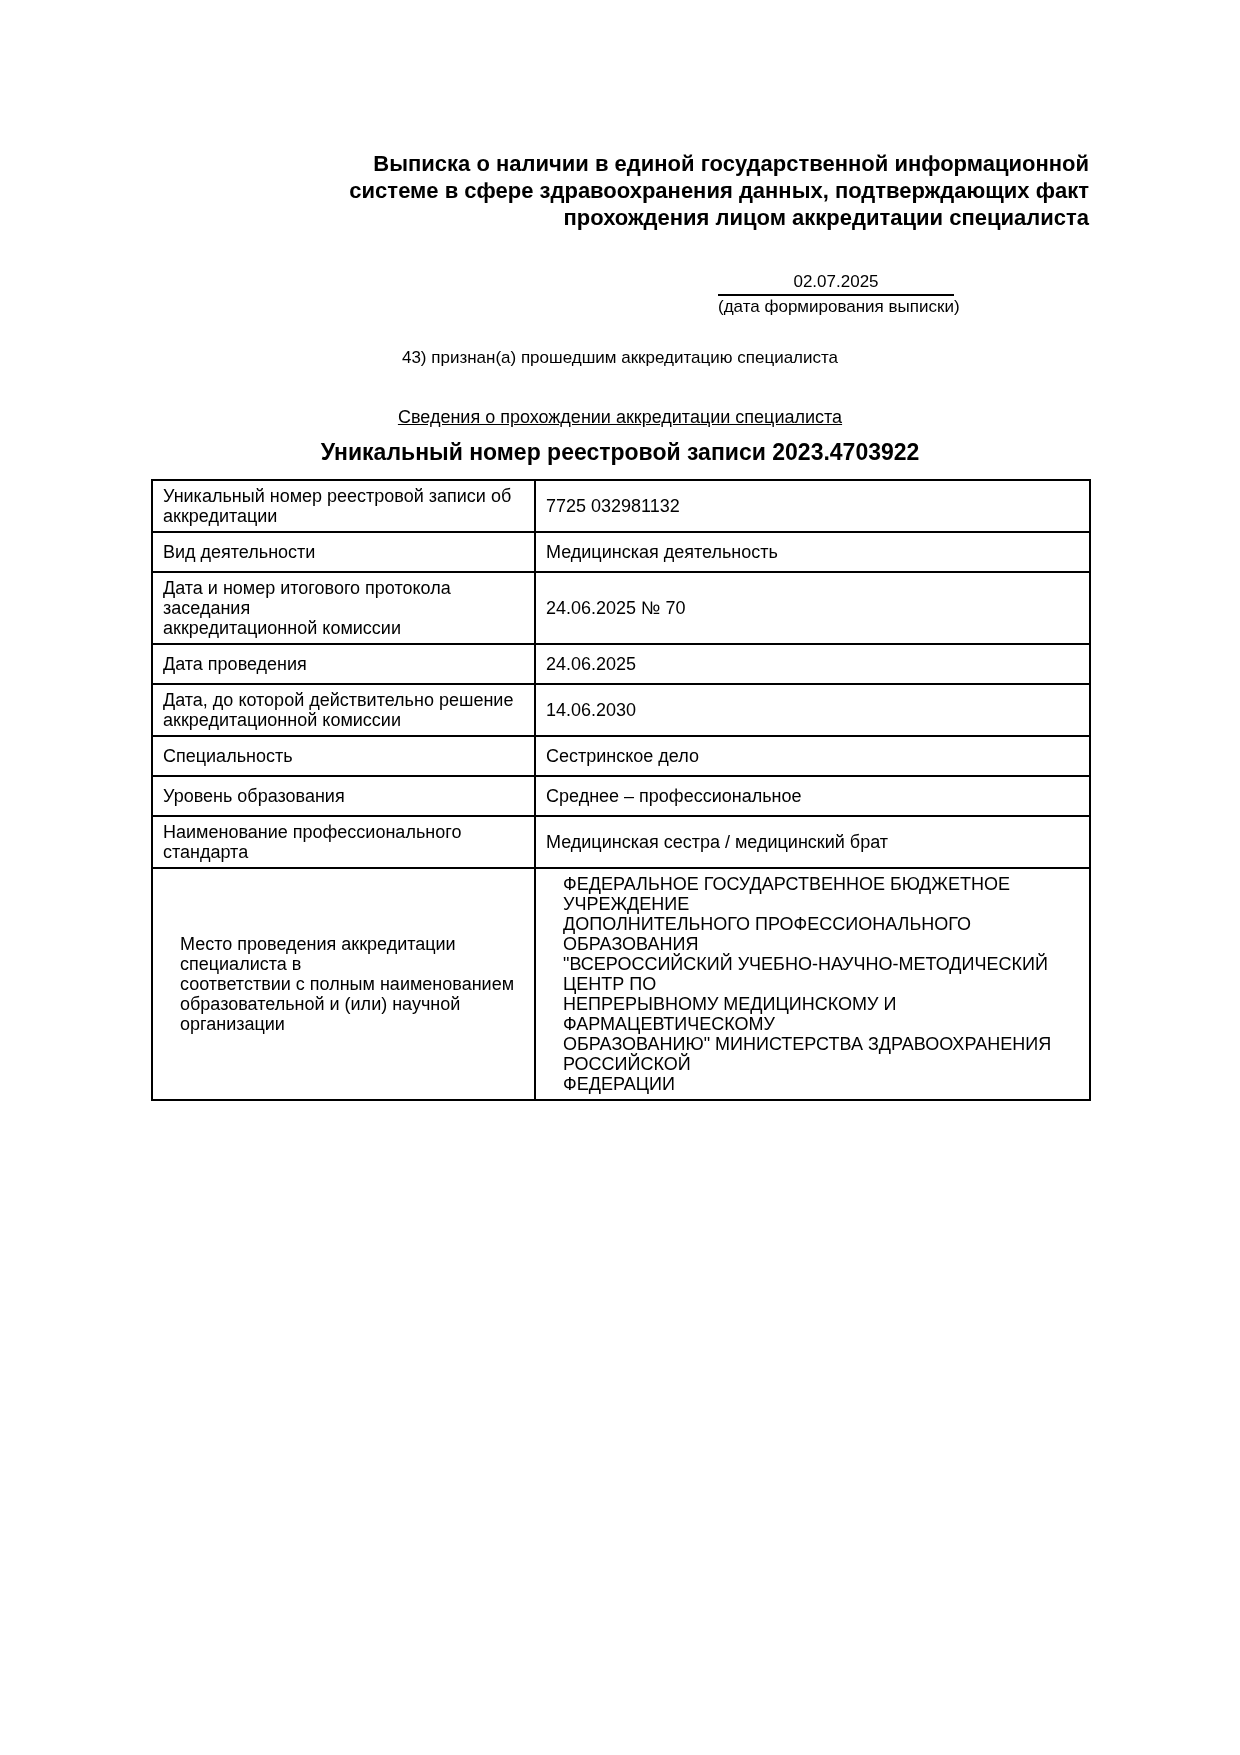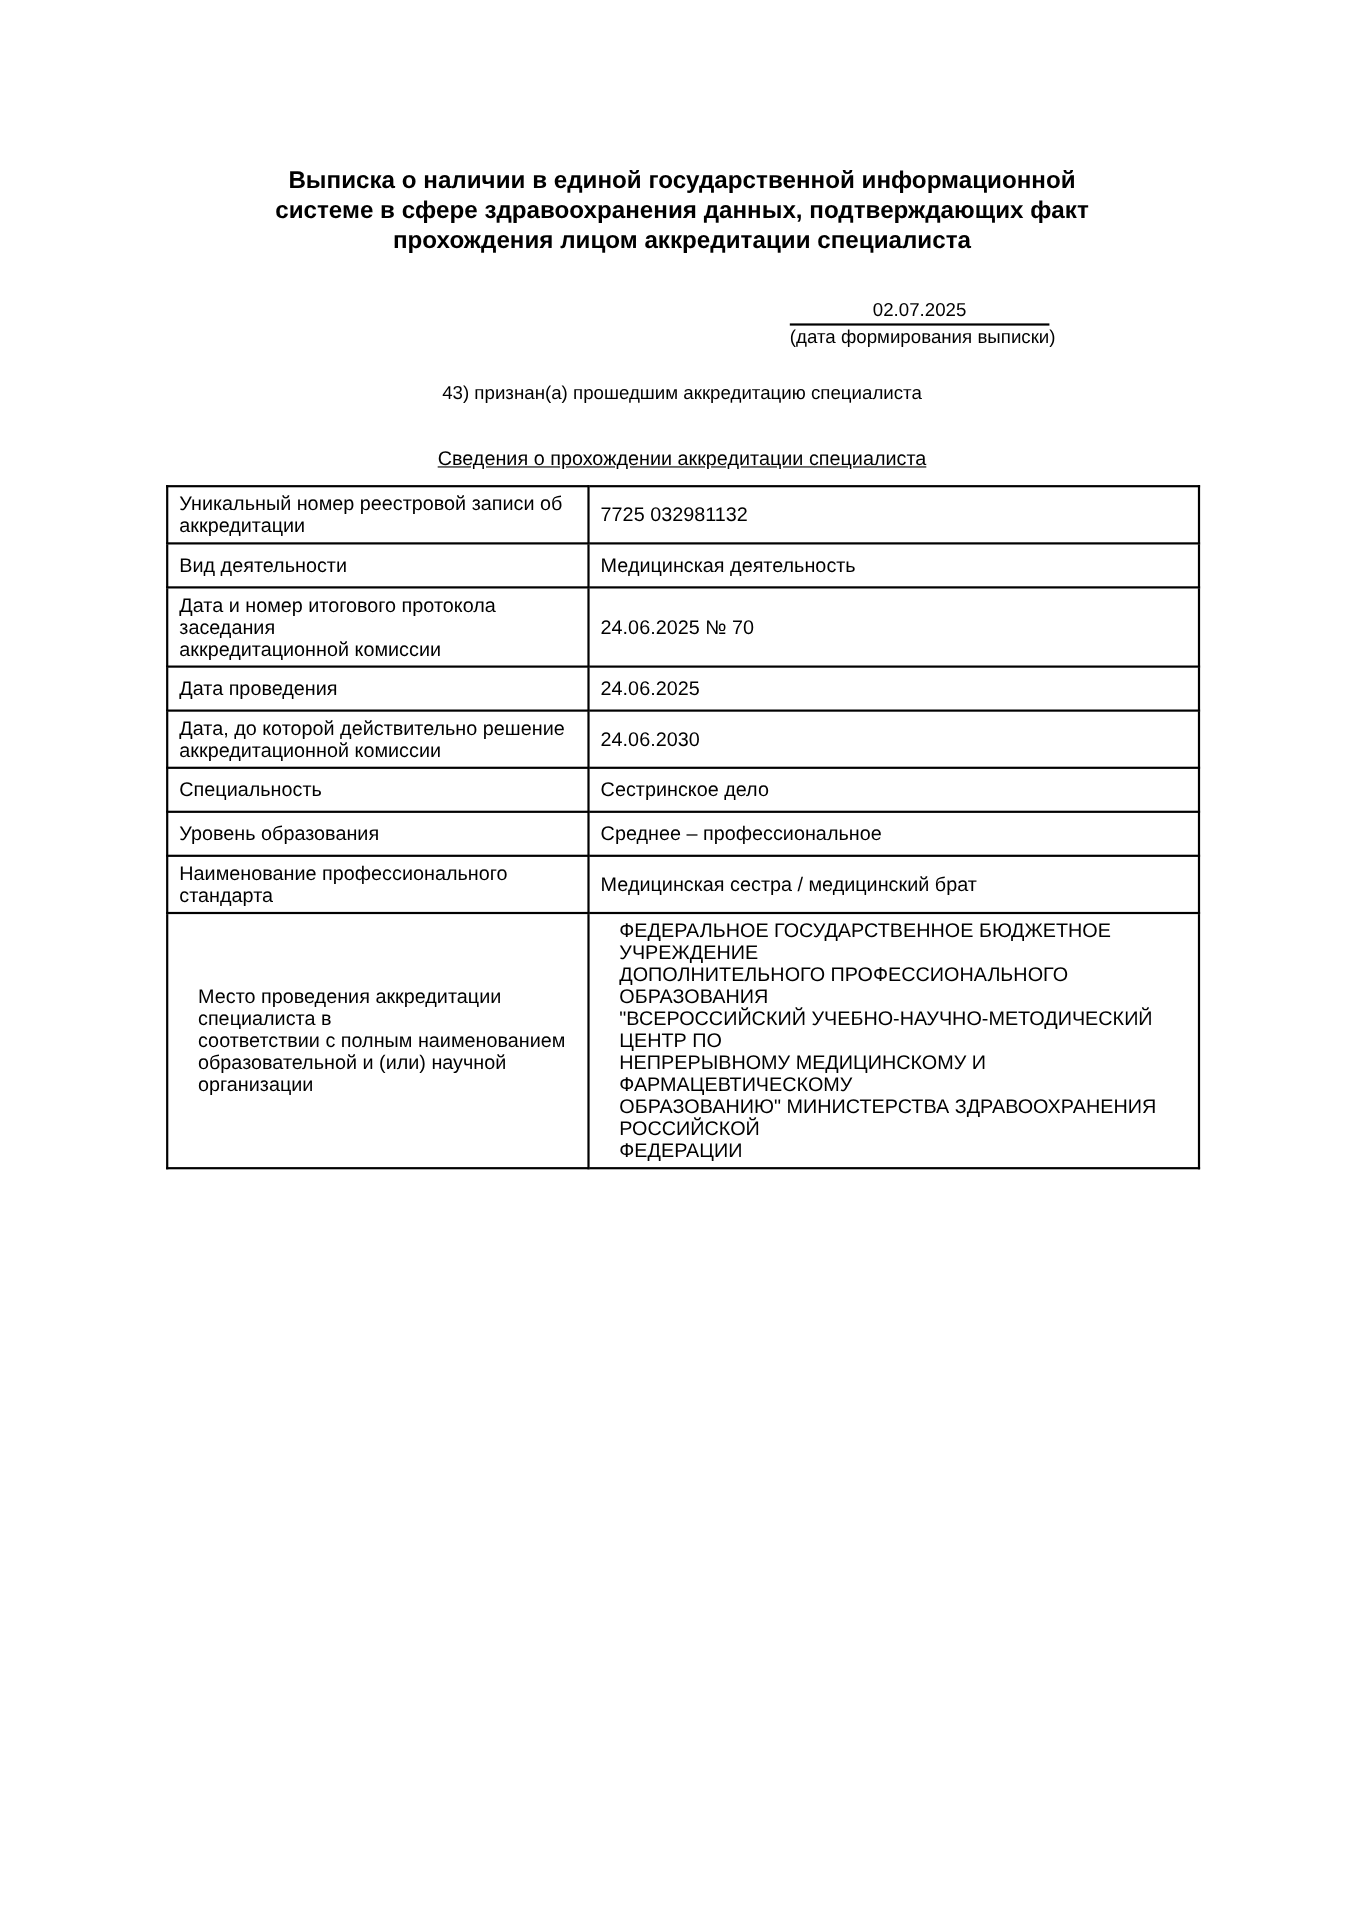--- a/index.html
+++ b/index.html
@@ -12,21 +12,21 @@
     color: #000000;
     position: relative;
   }
   .page {
     width: 938px;
     margin: 0 auto;
     padding-top: 150px;
   }
   
   .doc-title {
-    text-align: center;
+    text-align: right;
     font-weight: bold;
     font-size: 22px;
     line-height: 27px;
   }
   .doc-title .t-line { white-space: nowrap; }
   
   .date-block {
     width: 236px;
     margin-left: 567px;
     margin-top: 40px;
@@ -104,20 +104,21 @@
     <div class="date-value">02.07.2025</div>
     <div class="date-caption">(дата формирования выписки)</div>
   </div>
 
   <div class="intro">
     <div class="i-line">43) признан(а) прошедшим аккредитацию специалиста</div>
   </div>
 
   <div class="section-subtitle">Сведения о прохождении аккредитации специалиста</div>
 
+  <div class="record-heading">Уникальный номер реестровой записи 2023.4703922</div>
 
   <table class="acc-table">
     <colgroup>
       <col style="width:383px">
       <col style="width:555px">
     </colgroup>
     <tbody>
       <tr class="row-2line">
         <td class="cell-label">Уникальный номер реестровой записи об
 аккредитации</td>
@@ -132,21 +133,21 @@
 аккредитационной комиссии</td>
         <td class="cell-value">24.06.2025 № 70</td>
       </tr>
       <tr class="row-1line">
         <td class="cell-label">Дата проведения</td>
         <td class="cell-value">24.06.2025</td>
       </tr>
       <tr class="row-2line">
         <td class="cell-label">Дата, до которой действительно решение
 аккредитационной комиссии</td>
-        <td class="cell-value">24.06.2030</td>
+        <td class="cell-value">14.06.2030</td>
       </tr>
       <tr class="row-1line">
         <td class="cell-label">Специальность</td>
         <td class="cell-value">Сестринское дело</td>
       </tr>
       <tr class="row-1line">
         <td class="cell-label">Уровень образования</td>
         <td class="cell-value">Среднее – профессиональное</td>
       </tr>
       <tr class="row-1line">

